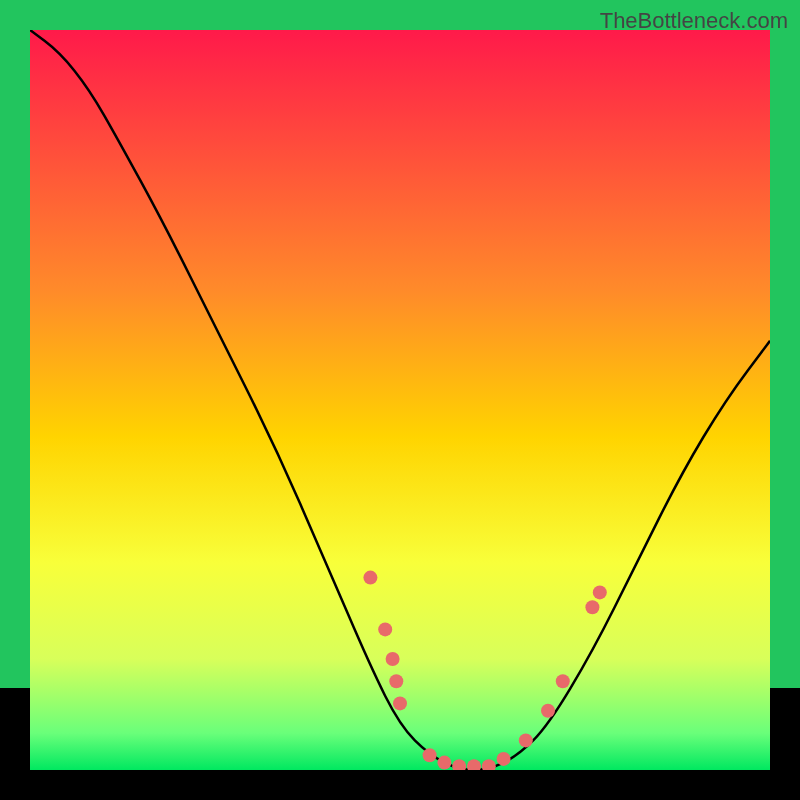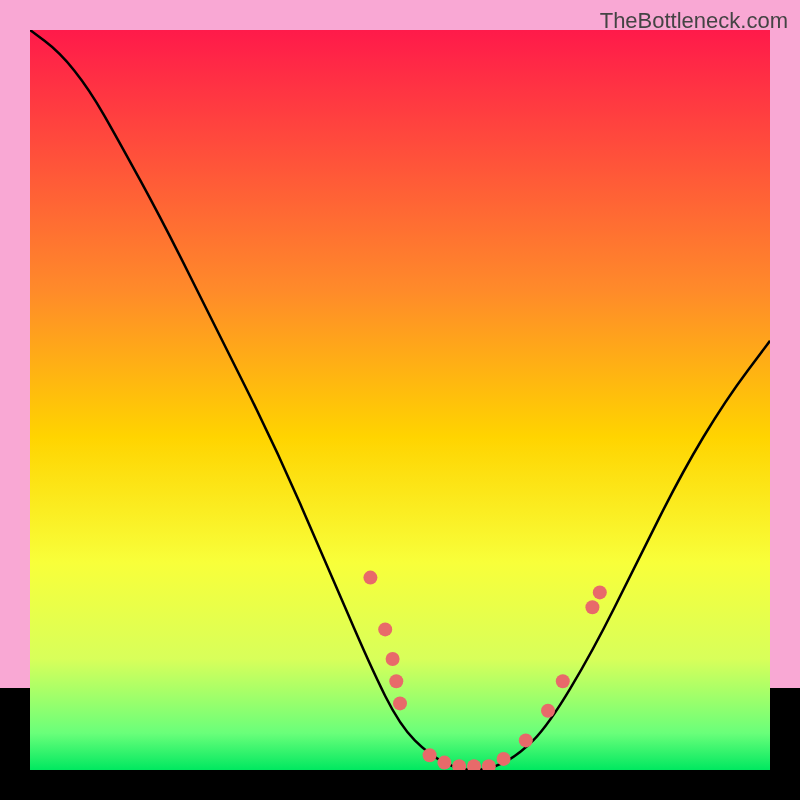--- a/index.html
+++ b/index.html
@@ -8,21 +8,21 @@
     background: #000;
     width: 800px;
     height: 800px;
     overflow: hidden;
     font-family: Arial, sans-serif;
   }
   .container {
     position: relative;
     width: 800px;
     height: 688px;
-    background: #f9a8d4;
+    background: #22c55e;
   }
   .watermark {
     position: absolute;
     top: 8px;
     right: 12px;
     color: #444;
     font-size: 22px;
     font-weight: 500;
     z-index: 10;
   }

